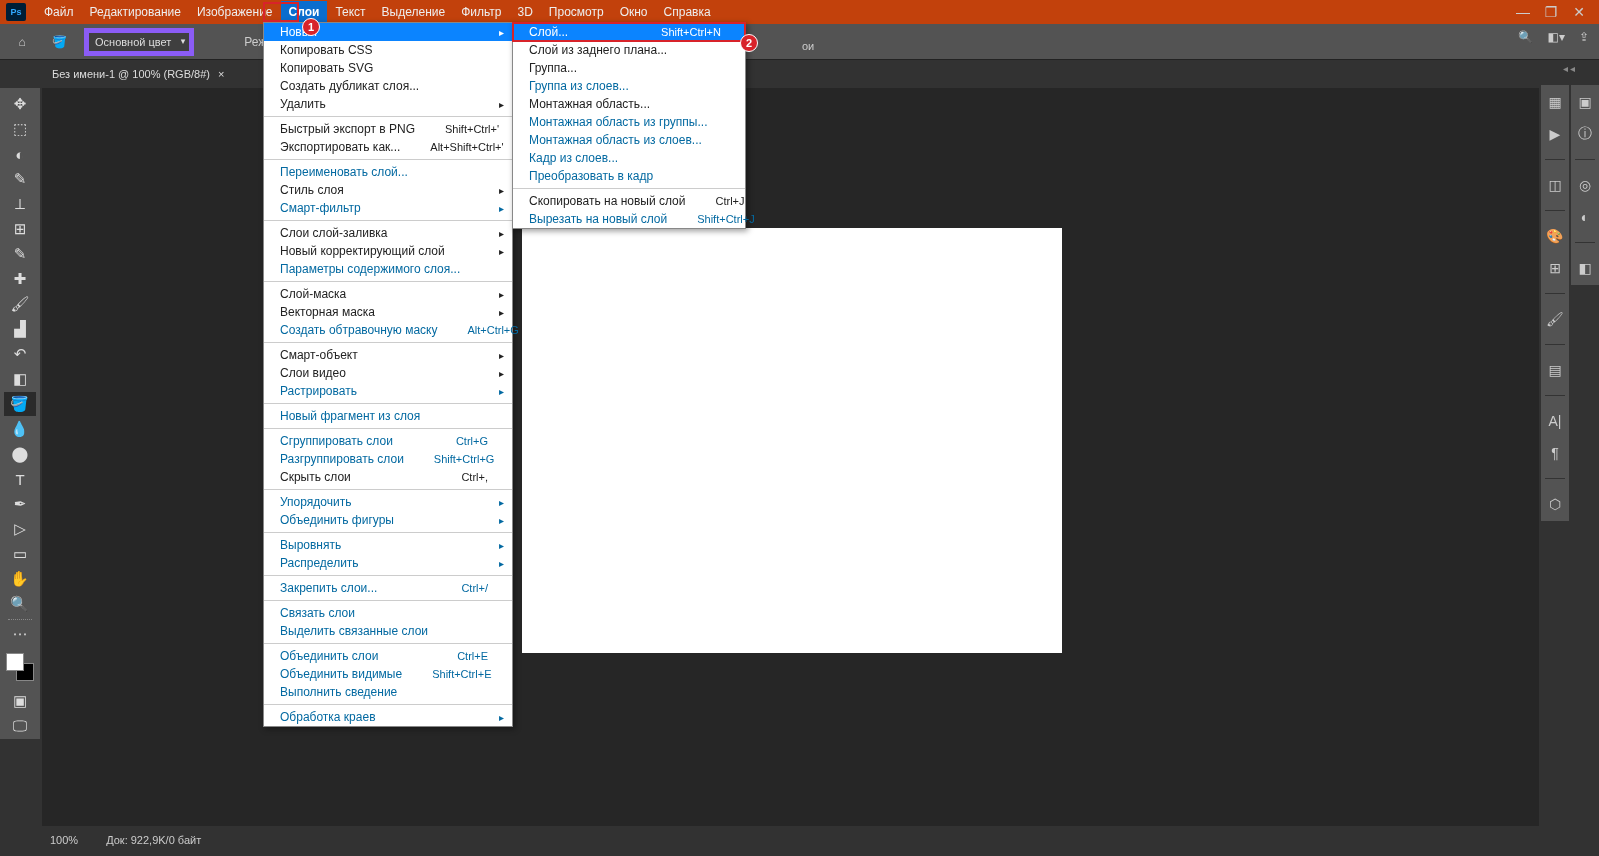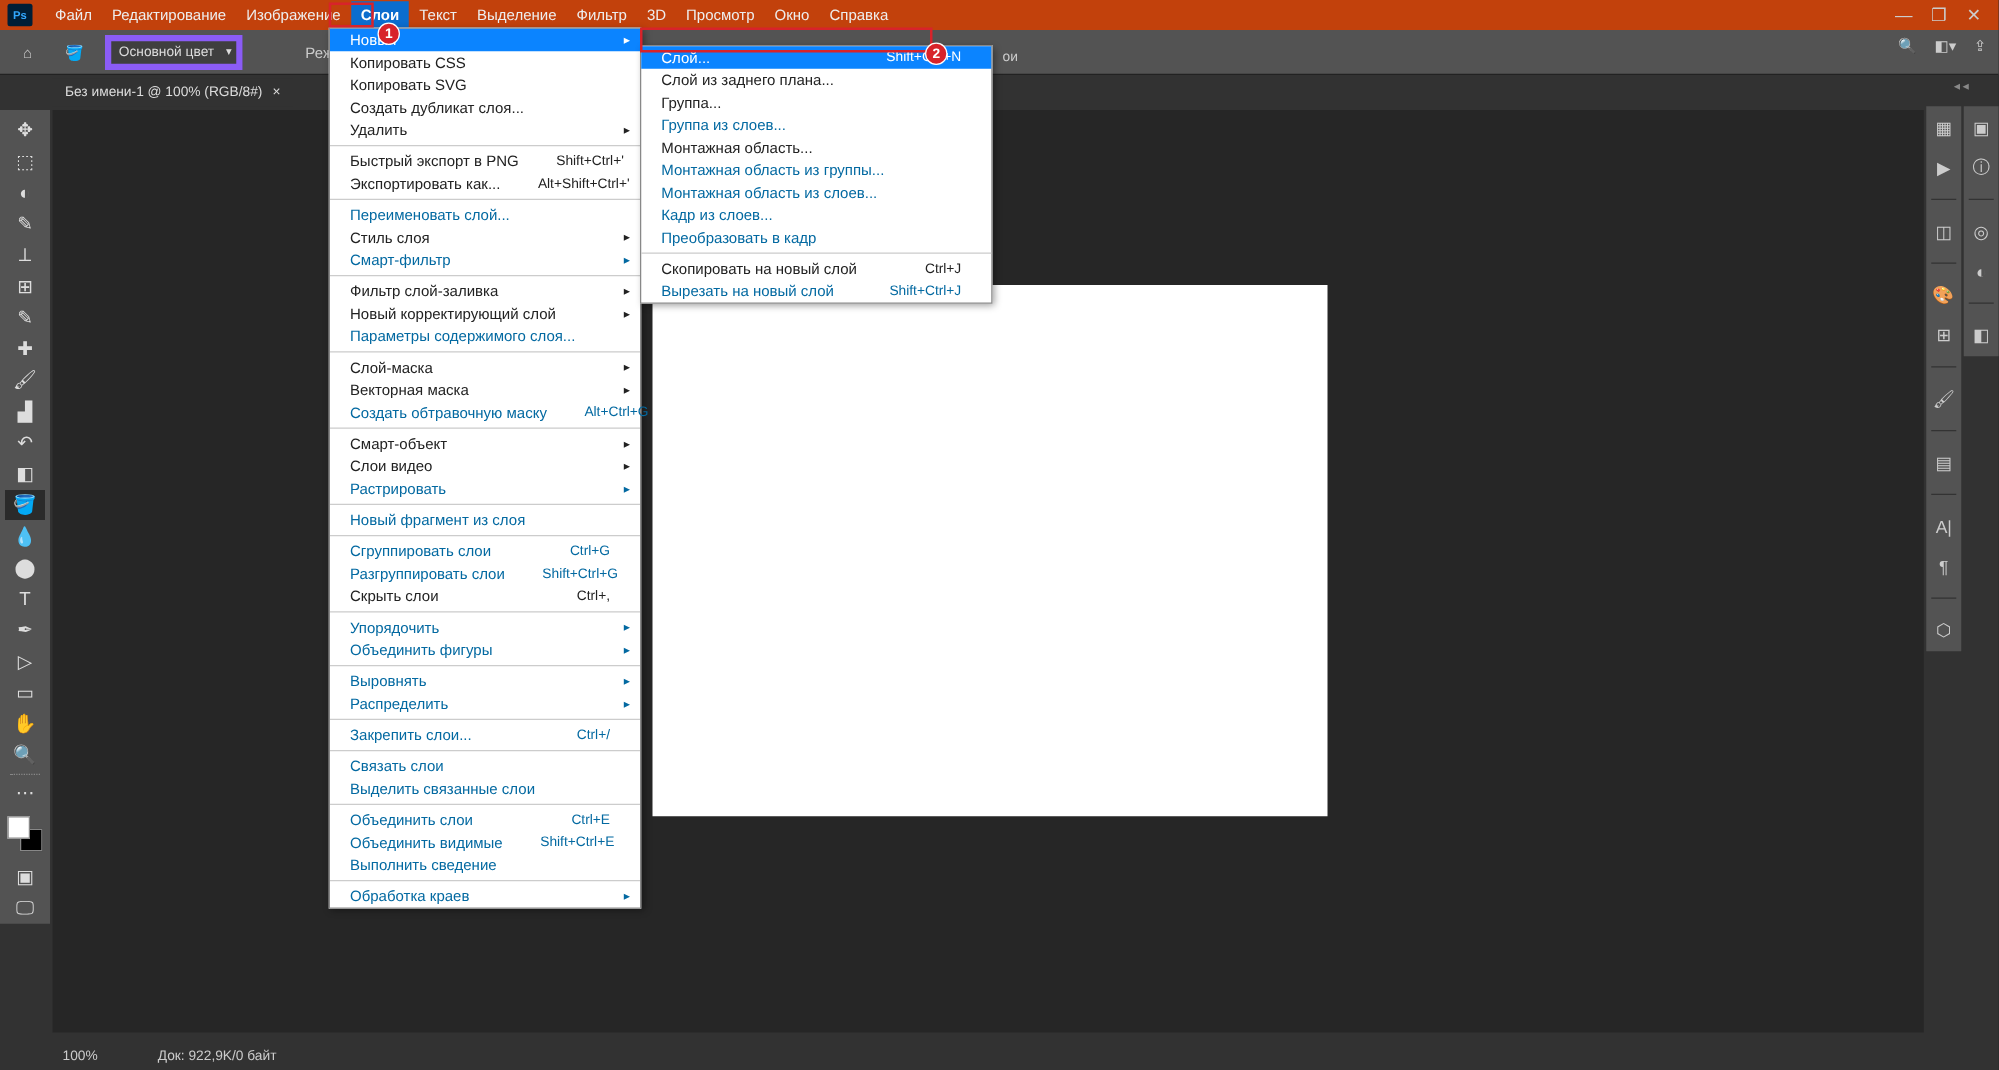--- a/index.html
+++ b/index.html
@@ -52,31 +52,31 @@
 
 .dropdown-menu { position: absolute; background: #fff; border: 1px solid #888; box-shadow: 2px 2px 6px rgba(0,0,0,0.4); color: #222; font-size: 12px; }
 .dropdown-menu .mi { height: 18px; padding: 0 24px 0 16px; display: flex; align-items: center; justify-content: space-between; white-space: nowrap; position: relative; }
 .dropdown-menu .mi.disabled { color: #0369a1; }
 .dropdown-menu .mi.highlight { background: #0b84ff; color: #fff; }
 .dropdown-menu .mi .shortcut { margin-left: 30px; font-size: 11px; }
 .dropdown-menu .mi.has-sub::after { content: "▸"; position: absolute; right: 8px; font-size: 10px; }
 .dropdown-menu .sep { height: 1px; background: #ccc; margin: 3px 0; }
 
 .menu1 { top: 22px; left: 263px; width: 250px; }
-.menu2 { top: 36px; left: 512px; width: 282px; }
+.menu2 { top: 22px; left: 512px; width: 234px; }
 
 
 .callout { position: absolute; width: 18px; height: 18px; border-radius: 50%; background: #d8232a; color: #fff; font-size: 11px; font-weight: bold; display: flex; align-items: center; justify-content: center; border: 1px solid #fff; z-index: 100; }
 .callout-1 { top: 18px; left: 302px; }
 .callout-2 { top: 34px; left: 740px; }
 .highlight-box-1 { position: absolute; top: 2px; left: 263px; width: 36px; height: 20px; border: 2px solid #d8232a; z-index: 99; pointer-events: none; }
 .highlight-box-2 { position: absolute; top: 22px; left: 512px; width: 234px; height: 20px; border: 2px solid #d8232a; z-index: 99; pointer-events: none; }
 
 
-.statusbar { position: absolute; bottom: 0; left: 40px; height: 22px; display: flex; align-items: center; padding-left: 10px; gap: 48px; font-size: 11px; color: #ccc; margin-top: 38px; }
+.statusbar { position: absolute; bottom: 0; left: 40px; height: 22px; display: flex; align-items: flex-start; padding-left: 10px; gap: 28px; font-size: 11px; color: #ccc; margin-top: 38px; }
 </style>
 </head>
 <body>
 
 <div class="menubar">
   <div class="ps-logo">Ps</div>
   <div class="menu-item">Файл</div>
   <div class="menu-item">Редактирование</div>
   <div class="menu-item">Изображение</div>
   <div class="menu-item active">Слои</div>
@@ -210,21 +210,21 @@
       <span>Переименовать слой...</span>
     </div>
     <div class="mi has-sub">
       <span>Стиль слоя</span>
     </div>
     <div class="mi disabled has-sub">
       <span>Смарт-фильтр</span>
     </div>
     <div class="sep"></div>
     <div class="mi has-sub">
-      <span>Фильтр слой-заливка</span>
+      <span>Слои слой-заливка</span>
     </div>
     <div class="mi has-sub">
       <span>Новый корректирующий слой</span>
     </div>
     <div class="mi disabled">
       <span>Параметры содержимого слоя...</span>
     </div>
     <div class="sep"></div>
     <div class="mi has-sub">
       <span>Слой-маска</span>

